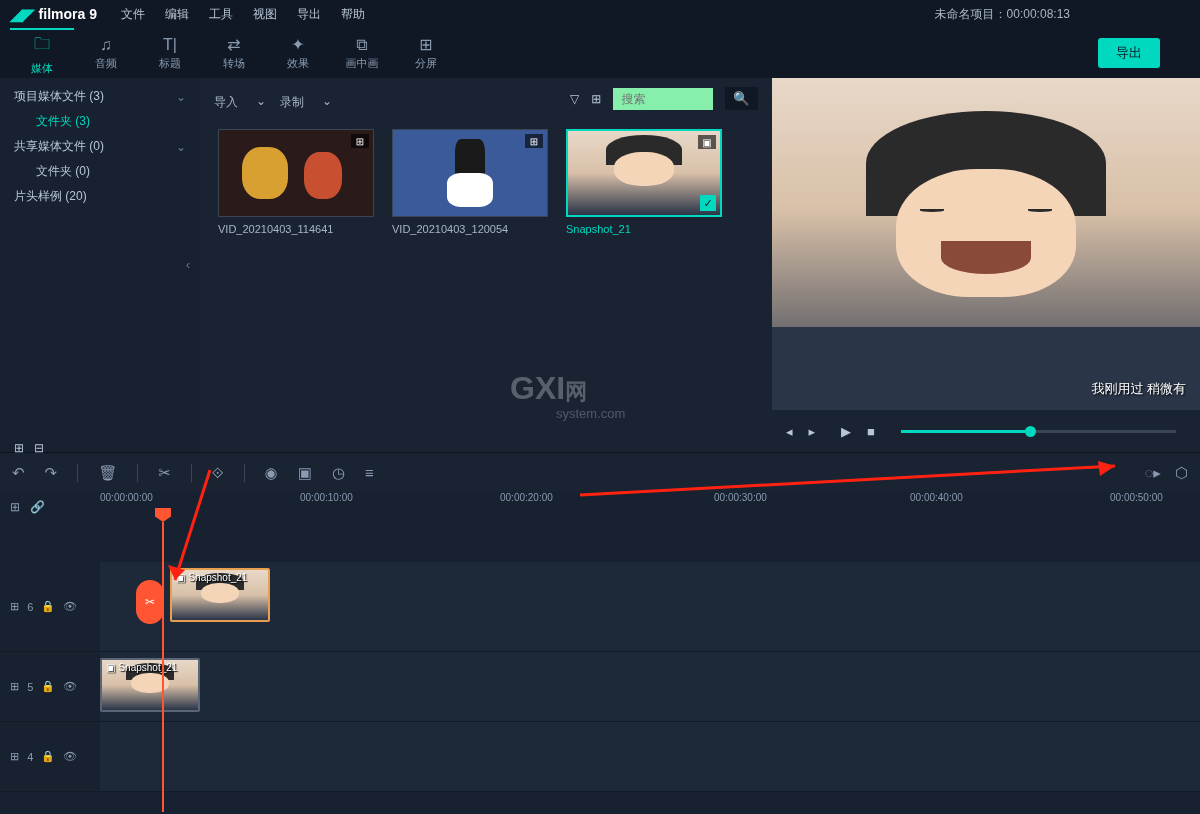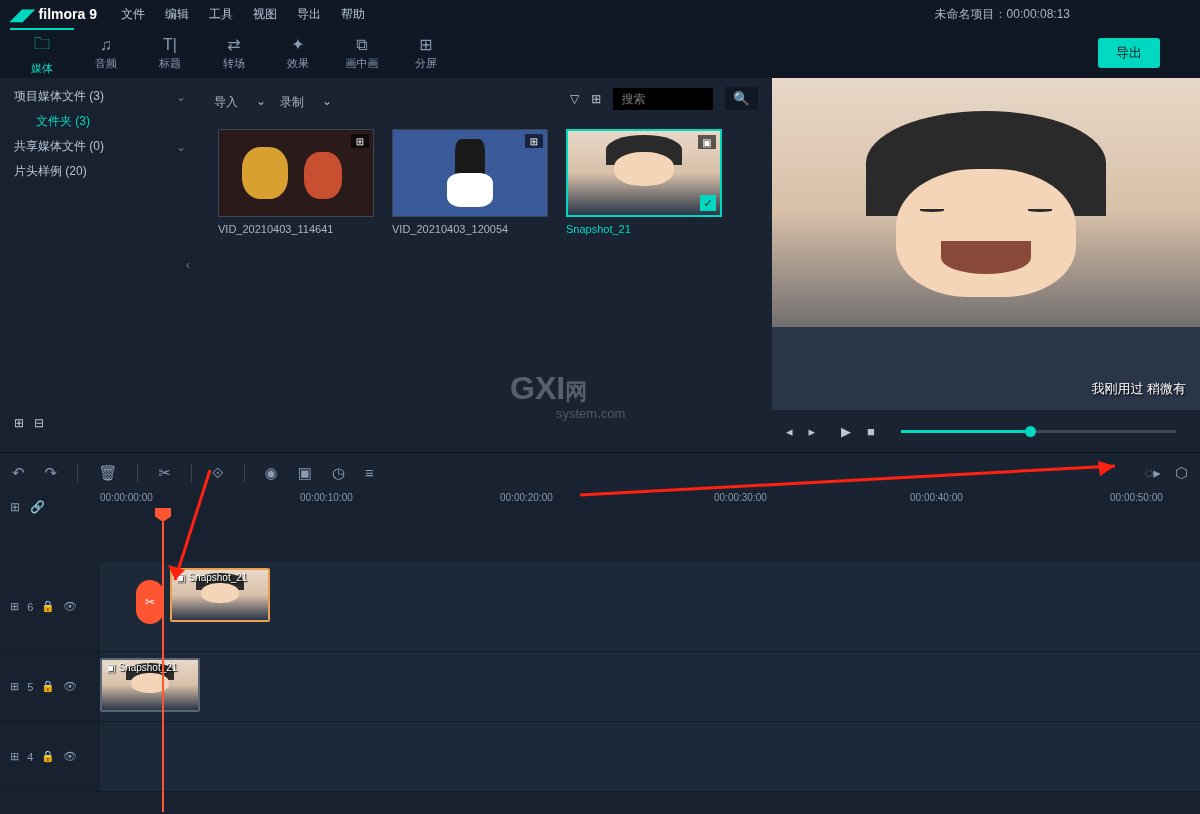--- a/index.html
+++ b/index.html
@@ -27,21 +27,21 @@
 .sidebar-item { display: flex; align-items: center; padding: 4px 14px; cursor: pointer; font-size: 12px; }
 .sidebar-item.sub { padding-left: 36px; }
 .sidebar-item.active { color: #00d9c0; }
 .chevron { margin-left: auto; color: #6b7a8f; }
 .sidebar-footer { display: flex; gap: 10px; padding: 8px 14px; margin-top: 224px; }
 
 .media-panel { flex: 1; background: #1a2332; display: flex; flex-direction: column; }
 .media-toolbar { display: flex; align-items: center; padding: 8px 14px; gap: 14px; }
 .dropdown-btn { display: flex; align-items: flex-start; gap: 18px; color: #a8b5c6; cursor: pointer; margin-top: 8px; }
 .toolbar-right { margin-left: auto; display: flex; align-items: center; gap: 12px; }
-.search-box { background: #000000; border: none; color: #6b7a8f; padding: 4px 8px; width: 100px; font-size: 12px; }
+.search-box { background: #86efac; border: none; color: #6b7a8f; padding: 4px 8px; width: 100px; font-size: 12px; }
 .search-btn { background: #0f1824; border: none; color: #8a9ab0; padding: 4px 8px; cursor: pointer; }
 
 .media-grid { display: flex; gap: 18px; padding: 10px 18px; }
 .media-item { width: 156px; }
 .media-thumb { width: 156px; height: 88px; background: #333; position: relative; border: 1px solid #3a4556; }
 .media-item.selected .media-thumb { border: 2px solid #00d9c0; }
 .media-type-icon { position: absolute; top: 4px; right: 4px; width: 18px; height: 14px; background: rgba(0,0,0,0.6); color: #fff; font-size: 10px; display: flex; align-items: center; justify-content: center; }
 .check-icon { position: absolute; bottom: 4px; right: 4px; width: 16px; height: 16px; background: #00d9c0; color: #0f1824; font-size: 11px; display: flex; align-items: center; justify-content: center; }
 .media-label { font-size: 11px; color: #a8b5c6; margin-top: 6px; white-space: nowrap; overflow: hidden; text-overflow: ellipsis; }
 .media-item.selected .media-label { color: #00d9c0; }
@@ -165,20 +165,23 @@
     <div class="sidebar-item">
         <span>项目媒体文件 (3)</span>
         <span class="chevron">⌄</span>
       </div>
     <div class="sidebar-item sub active">
         <span>文件夹 (3)</span>
       </div>
     <div class="sidebar-item">
         <span>共享媒体文件 (0)</span>
         <span class="chevron">⌄</span>
+      </div>
+    <div class="sidebar-item sub">
+        <span>文件夹 (0)</span>
       </div>
     <div class="sidebar-item">
         <span>片头样例 (20)</span>
       </div>
     <div style="position:absolute; top:258px; left:186px; color:#6b7a8f; cursor:pointer;">‹</div>
     <div class="sidebar-footer">
       <span style="cursor:pointer;">⊞</span>
       <span style="cursor:pointer;">⊟</span>
     </div>
   </div>

